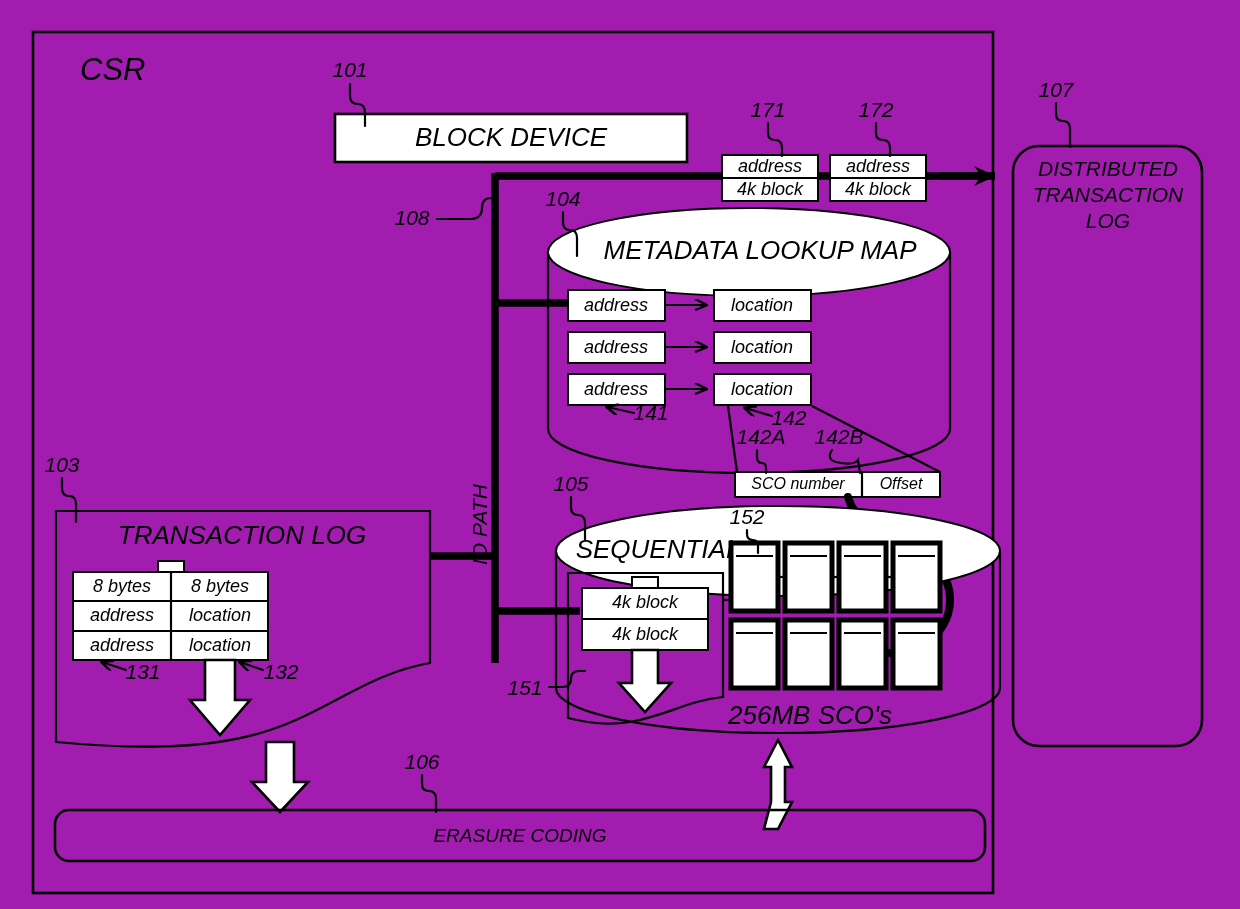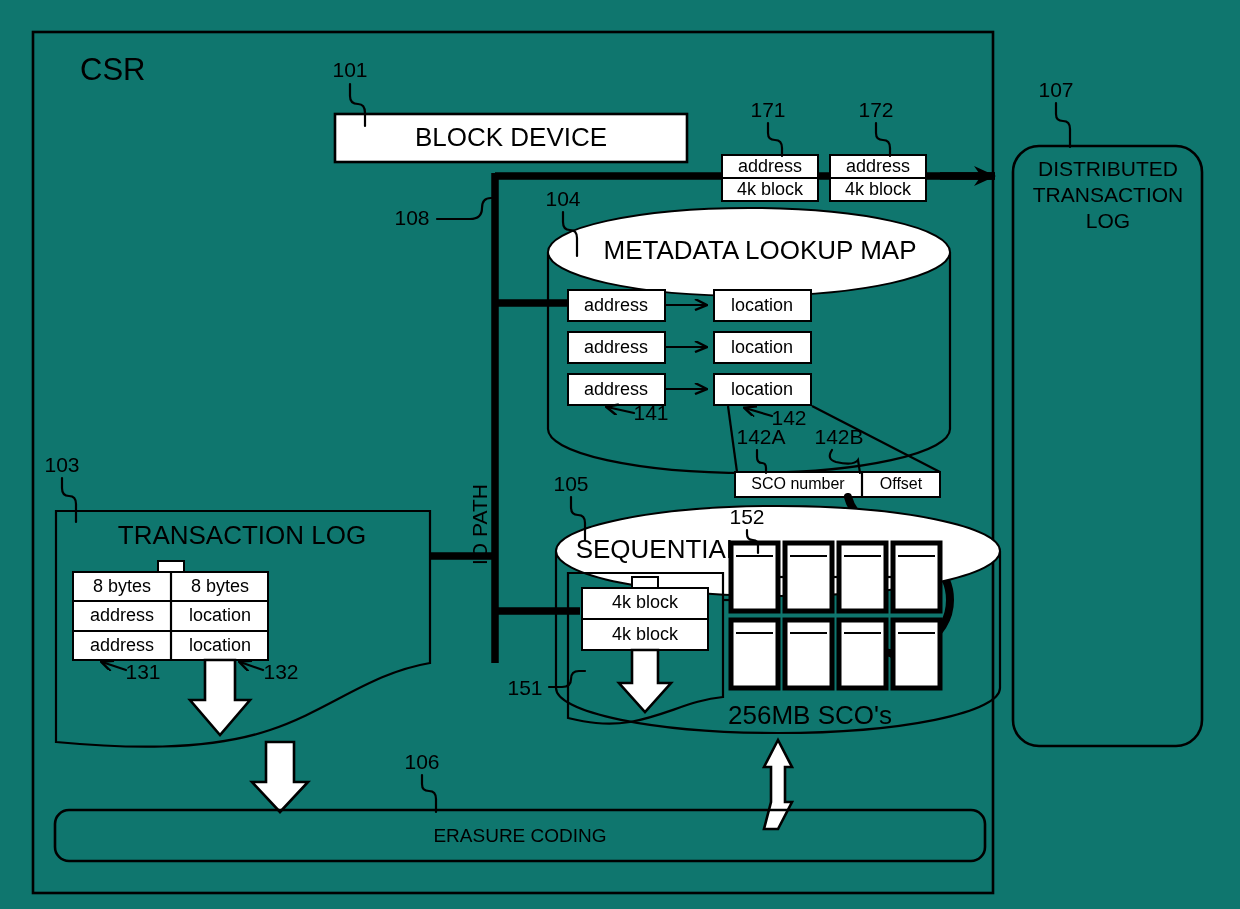--- a/index.html
+++ b/index.html
@@ -4,22 +4,23 @@
 <style>
   html, body {
     margin: 0;
     padding: 0;
     background: #ffffff;
   }
   #diagram-root {
     position: relative;
     width: 1240px;
     height: 909px;
-    background: #0f766e;
+    background: #a21caf;
     font-family: "Liberation Sans", sans-serif;
+    font-style: italic;
   }
   svg { display: block; }
   .stroke-thin   { fill: none; stroke: #000; stroke-width: 2.2; }
   .stroke-bus    { fill: none; stroke: #000; stroke-width: 7.5; stroke-linecap: butt; }
   .stroke-lead   { fill: none; stroke: #000; stroke-width: 2.2; stroke-linecap: round; }
   .stroke-fat    { fill: none; stroke: #000; stroke-width: 8; stroke-linecap: round; }
   .boxfill       { fill: #ffffff; stroke: #000; stroke-width: 2.6; }
   .boxfill-thin  { fill: #ffffff; stroke: #000; stroke-width: 2.0; }
   .nofill        { fill: none; stroke: #000; stroke-width: 2.6; }
   .sco-outer     { fill: #ffffff; stroke: #000; stroke-width: 5.0; }

